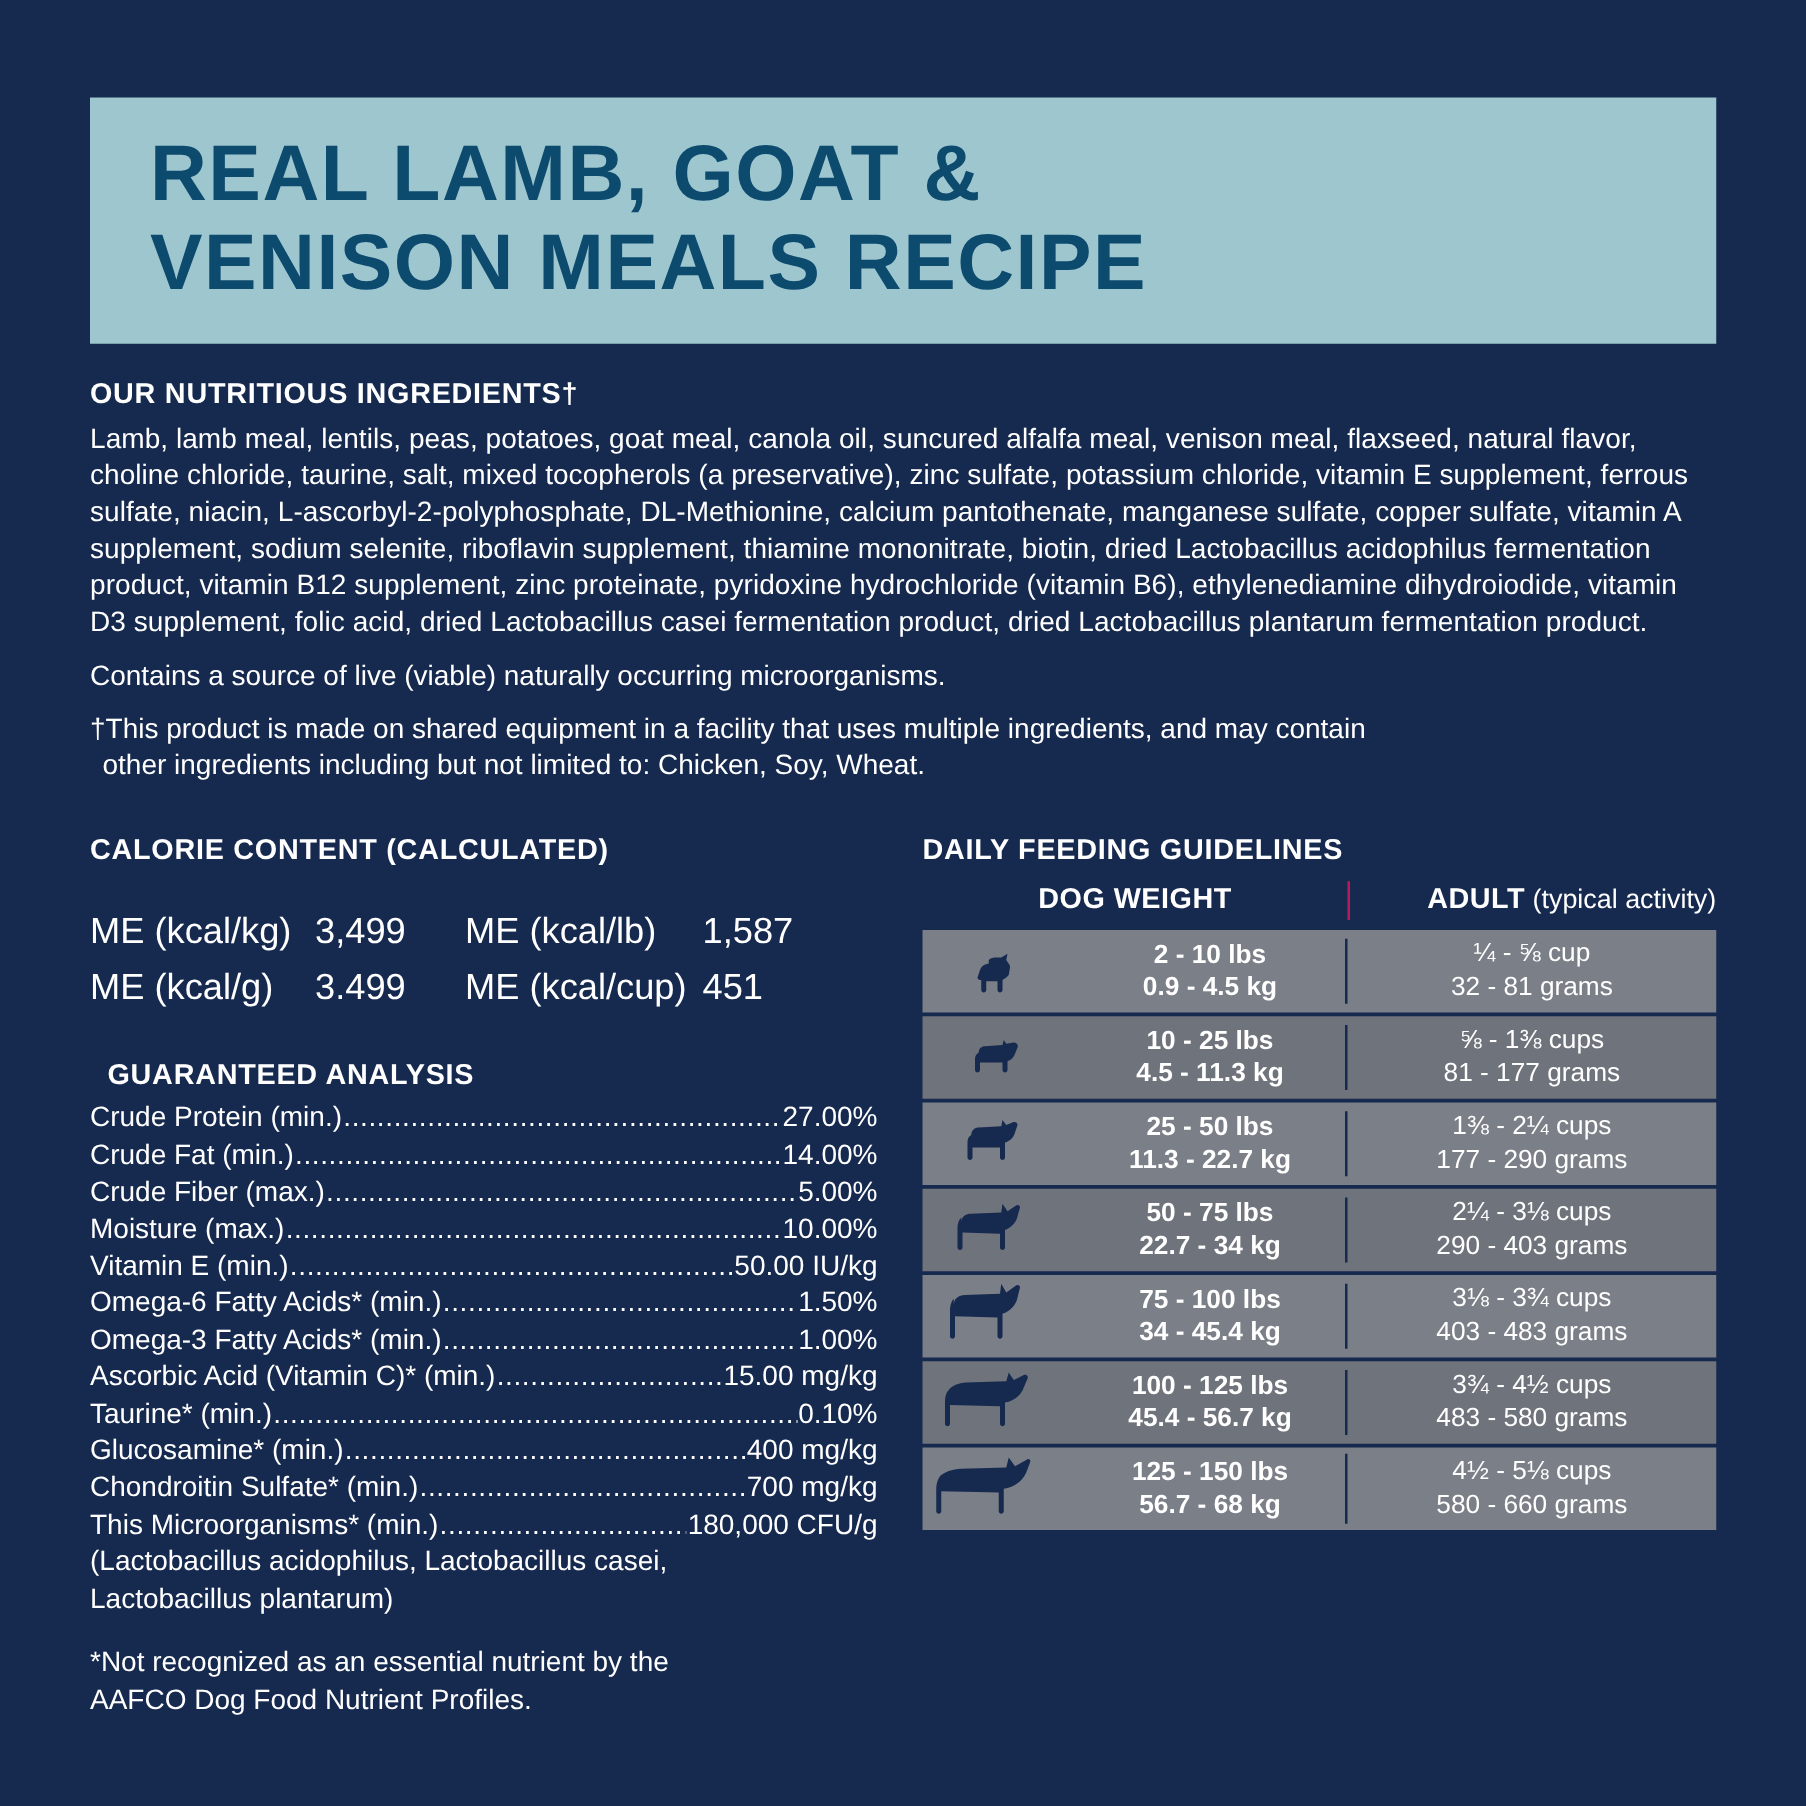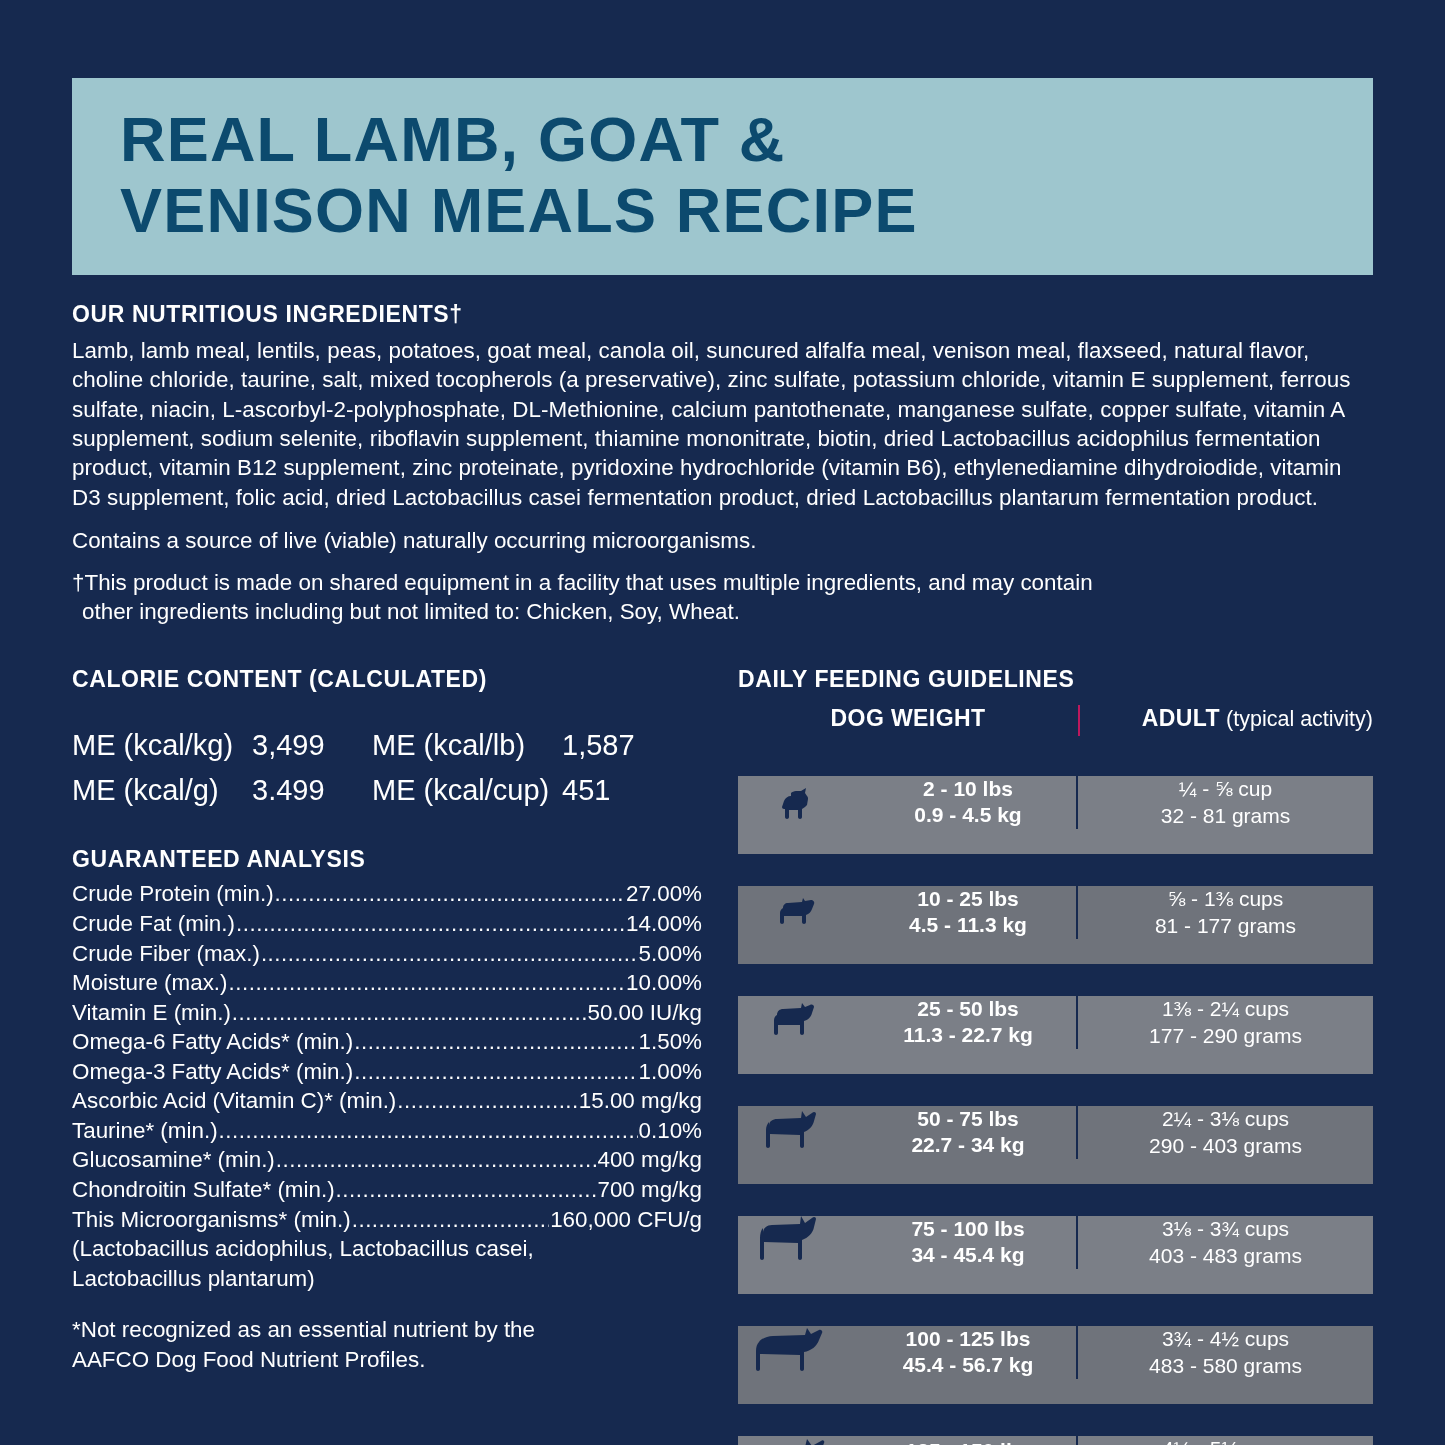--- a/index.html
+++ b/index.html
@@ -87,21 +87,21 @@
   .calorie-grid {
     display: grid;
     grid-template-columns: 180px 120px 190px 110px;
     font-size: 29px;
     row-gap: 4px;
     line-height: 1.4;
     margin-top: 32px;
   }
 
   
-  .ga-heading { margin-top: 36px; margin-bottom: 6px; }
+  .ga-heading { margin-top: 36px; margin-bottom: 6px; margin-left: 14px; }
   .ga-list { font-size: 22.4px; line-height: 1.32; }
   .ga-row {
     display: flex;
     align-items: baseline;
     white-space: nowrap;
   }
   .ga-row .nm { flex: 0 0 auto; }
   .ga-row .dots {
     flex: 1 1 auto;
     overflow: hidden;
@@ -141,25 +141,24 @@
     text-align: right;
     font-size: 21.5px;
     padding-bottom: 4px;
   }
   .feed-head .h-adult b {
     font-size: 23px;
     letter-spacing: 0.4px;
   }
   .feed-row {
     display: flex;
-    align-items: flex-start;
+    align-items: center;
     background: #7b7f87;
-    height: 78px;
+    height: 66px;
     margin-bottom: 3px;
-    margin-top: 32px;
   }
   .feed-row.alt { background: #6f737b; }
   .feed-row .cell-weight {
     flex: 0 0 340px;
     display: flex;
     align-items: center;
     border-right: 2px solid #16294f;
     box-sizing: border-box;
   }
   .feed-row .dogicon {
@@ -276,21 +275,21 @@
           <span class="val">400 mg/kg</span>
         </div>
         <div class="ga-row">
           <span class="nm">Chondroitin Sulfate* (min.)</span>
           <span class="dots">.............................................................................</span>
           <span class="val">700 mg/kg</span>
         </div>
         <div class="ga-row">
           <span class="nm">This Microorganisms* (min.)</span>
           <span class="dots">.............................................................................</span>
-          <span class="val">160,000 CFU/g</span>
+          <span class="val">180,000 CFU/g</span>
         </div>
       </div>
       <div class="ga-sub">
         <div>(Lactobacillus acidophilus, Lactobacillus casei,</div>
         <div>Lactobacillus plantarum)</div>
       </div>
       <div class="ga-footnote">
         <div>*Not recognized as an essential nutrient by the</div>
         <div>AAFCO Dog Food Nutrient Profiles.</div>
       </div>

